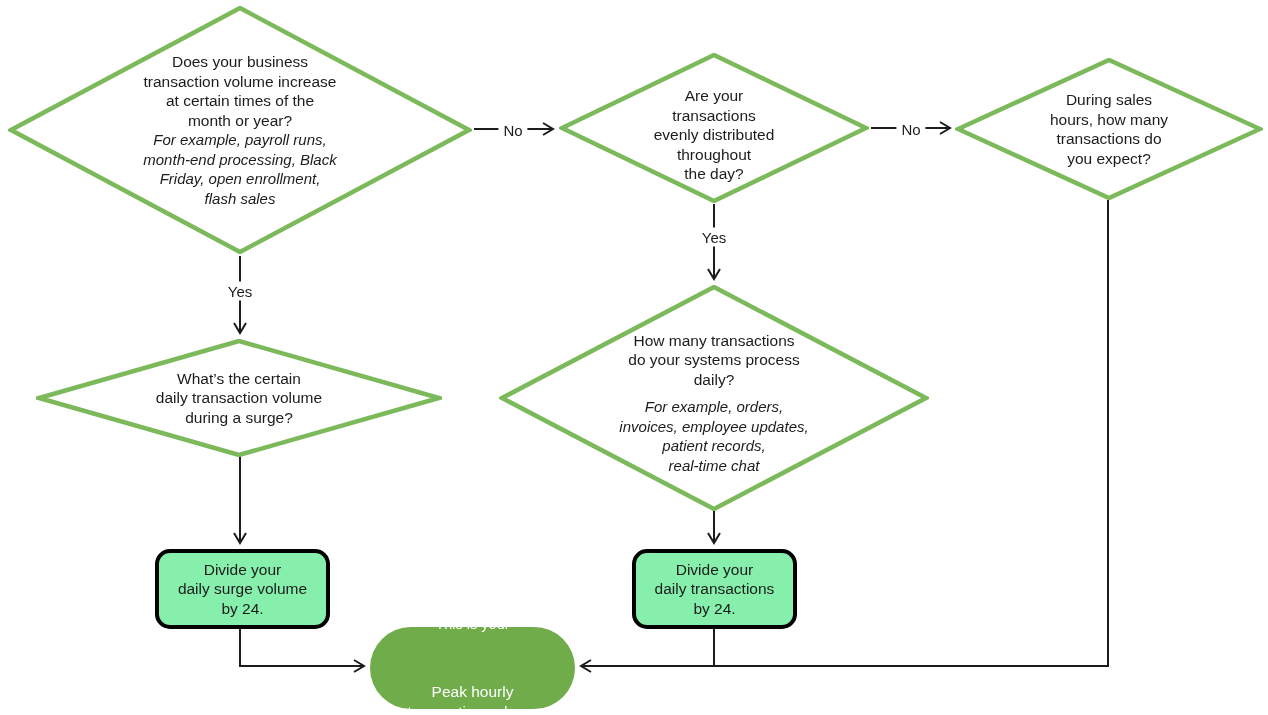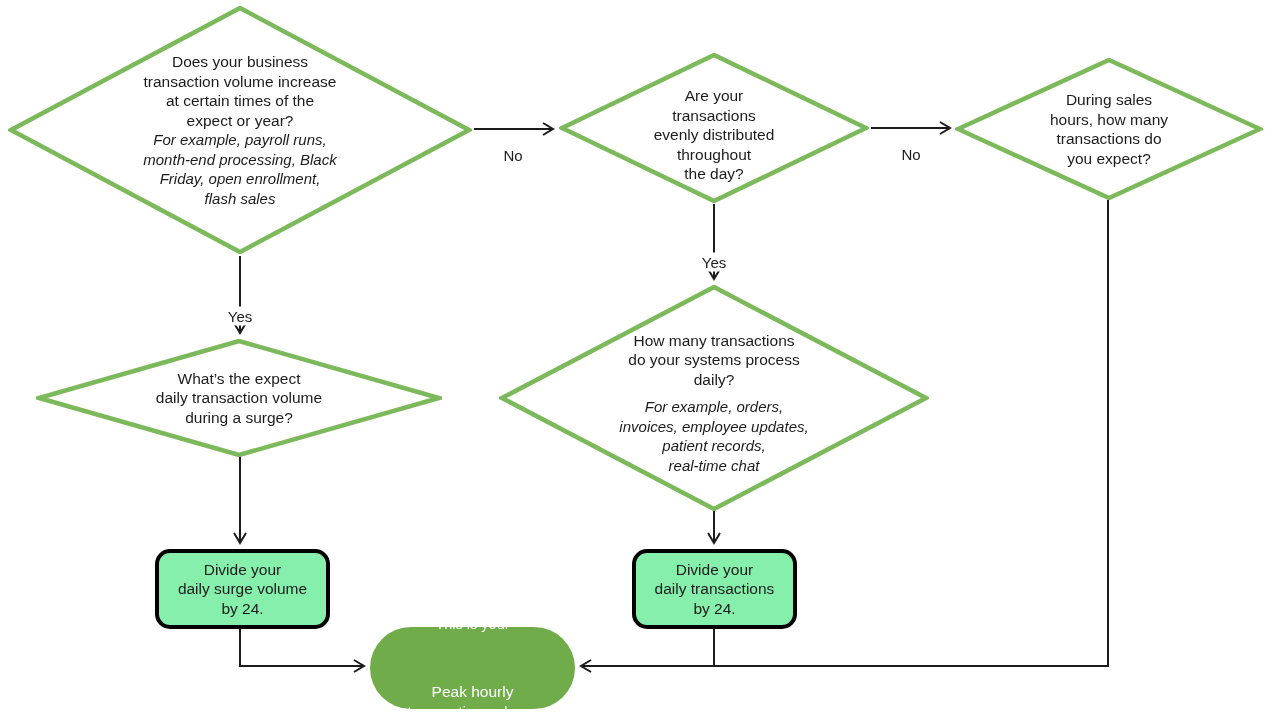--- a/index.html
+++ b/index.html
@@ -24,21 +24,21 @@
   }
   .pill{
     position:absolute;z-index:1;background:#70ad4a;border-radius:41px;
     display:flex;flex-direction:column;align-items:center;justify-content:center;
     text-align:center;color:#ffffff;gap:48px;
   }
   .pill-intro{font-size:14.5px;line-height:19px;}
   .pill-bold{font-size:15.5px;line-height:20px;font-weight:normal;white-space:pre-line;}
   .edge-label{
     position:absolute;z-index:2;transform:translate(-50%,-50%);
-    background:#ffffff;padding:2px 5px;font-size:15px;line-height:15px;margin-top:25px;
+    background:#ffffff;padding:2px 5px;font-size:15px;line-height:15px;
   }
 </style>
 </head>
 <body>
 
 <div class="canvas">
 
   <svg class="connectors" width="1268" height="715" viewBox="0 0 1268 715">
     <defs>
       <marker id="arrow" viewBox="-14 -9 16 18" refX="-1" refY="0" markerWidth="16" markerHeight="18" markerUnits="userSpaceOnUse" orient="auto">
@@ -64,21 +64,21 @@
   <span class="edge-label" style="left:714px;top:237px;">Yes</span>
 
   <div class="node" style="left:8px;top:6px;width:464px;height:248px;">
     <svg class="diamond-shape" width="464" height="248" viewBox="0 0 464 248">
       <polygon points="232,2 461,124 232,246 3,124" fill="#ffffff" stroke="#7cb95b" stroke-width="4.5"></polygon>
     </svg>
     <div class="diamond-txt">
       <div class="q">Does your business
 transaction volume increase
 at certain times of the
-expect or year?</div>
+month or year?</div>
       <div class="ex">For example, payroll runs,
 month-end processing, Black
 Friday, open enrollment,
 flash sales</div>
     </div>
   </div>
 
   <div class="node" style="left:559px;top:53px;width:310px;height:150px;">
     <svg class="diamond-shape" width="310" height="150" viewBox="0 0 310 150">
       <polygon points="155,2 307,75 155,148 3,75" fill="#ffffff" stroke="#7cb95b" stroke-width="4.5"></polygon>
@@ -102,21 +102,21 @@
 transactions do
 you expect?</div>
     </div>
   </div>
 
   <div class="node" style="left:36px;top:339px;width:406px;height:118px;">
     <svg class="diamond-shape" width="406" height="118" viewBox="0 0 406 118">
       <polygon points="203,2 403,59 203,116 3,59" fill="#ffffff" stroke="#7cb95b" stroke-width="4.5"></polygon>
     </svg>
     <div class="diamond-txt">
-      <div class="q">What’s the expect
+      <div class="q">What’s the certain
 daily transaction volume
 during a surge?</div>
     </div>
   </div>
 
   <div class="node" style="left:499px;top:285px;width:430px;height:226px;">
     <svg class="diamond-shape" width="430" height="226" viewBox="0 0 430 226">
       <polygon points="215,2 427,113 215,224 3,113" fill="#ffffff" stroke="#7cb95b" stroke-width="4.5"></polygon>
     </svg>
     <div class="diamond-txt" style="padding-top:10px;">

